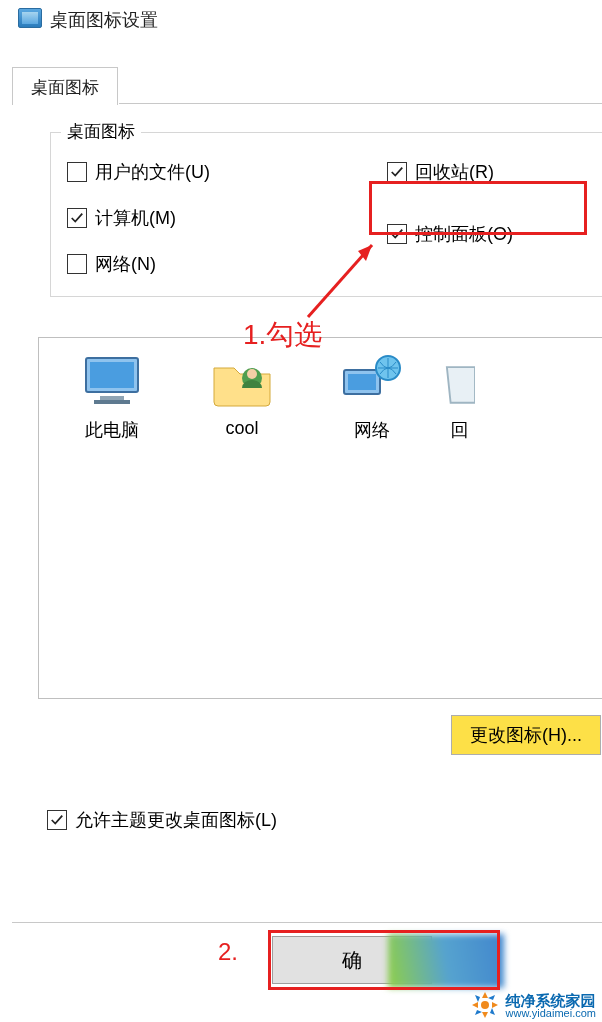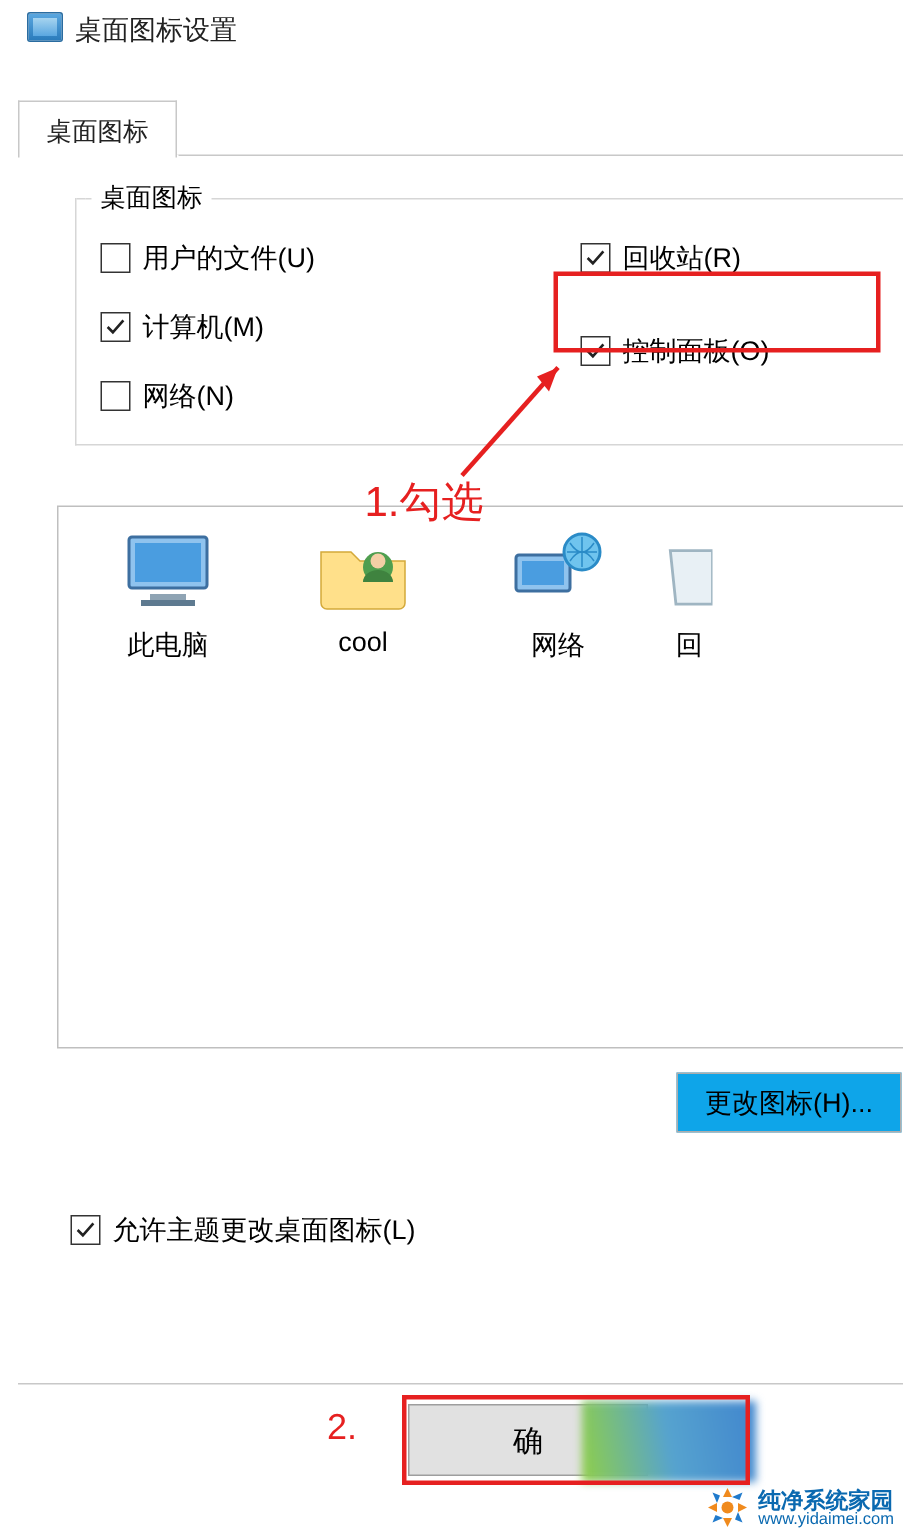--- a/index.html
+++ b/index.html
@@ -194,21 +194,21 @@
     white-space: nowrap;
   }
 
   .change-icon-row {
     margin-left: 38px;
     margin-top: 16px;
     width: 563px;
     display:flex; justify-content:flex-end;
   }
   .btn {
-    background: #0ea5e9;
+    background: #fde047;
     border: 1px solid #adadad;
     padding: 7px 18px;
     font-size: 18px;
     color: #000;
     cursor: pointer;
     margin-left: 30px;
   }
 
   .allow-row {
     margin-left: 47px;

